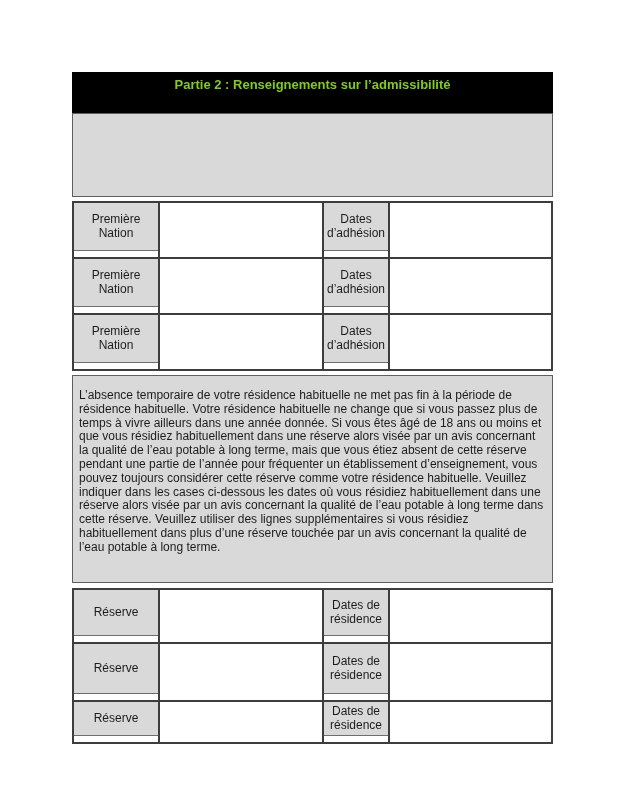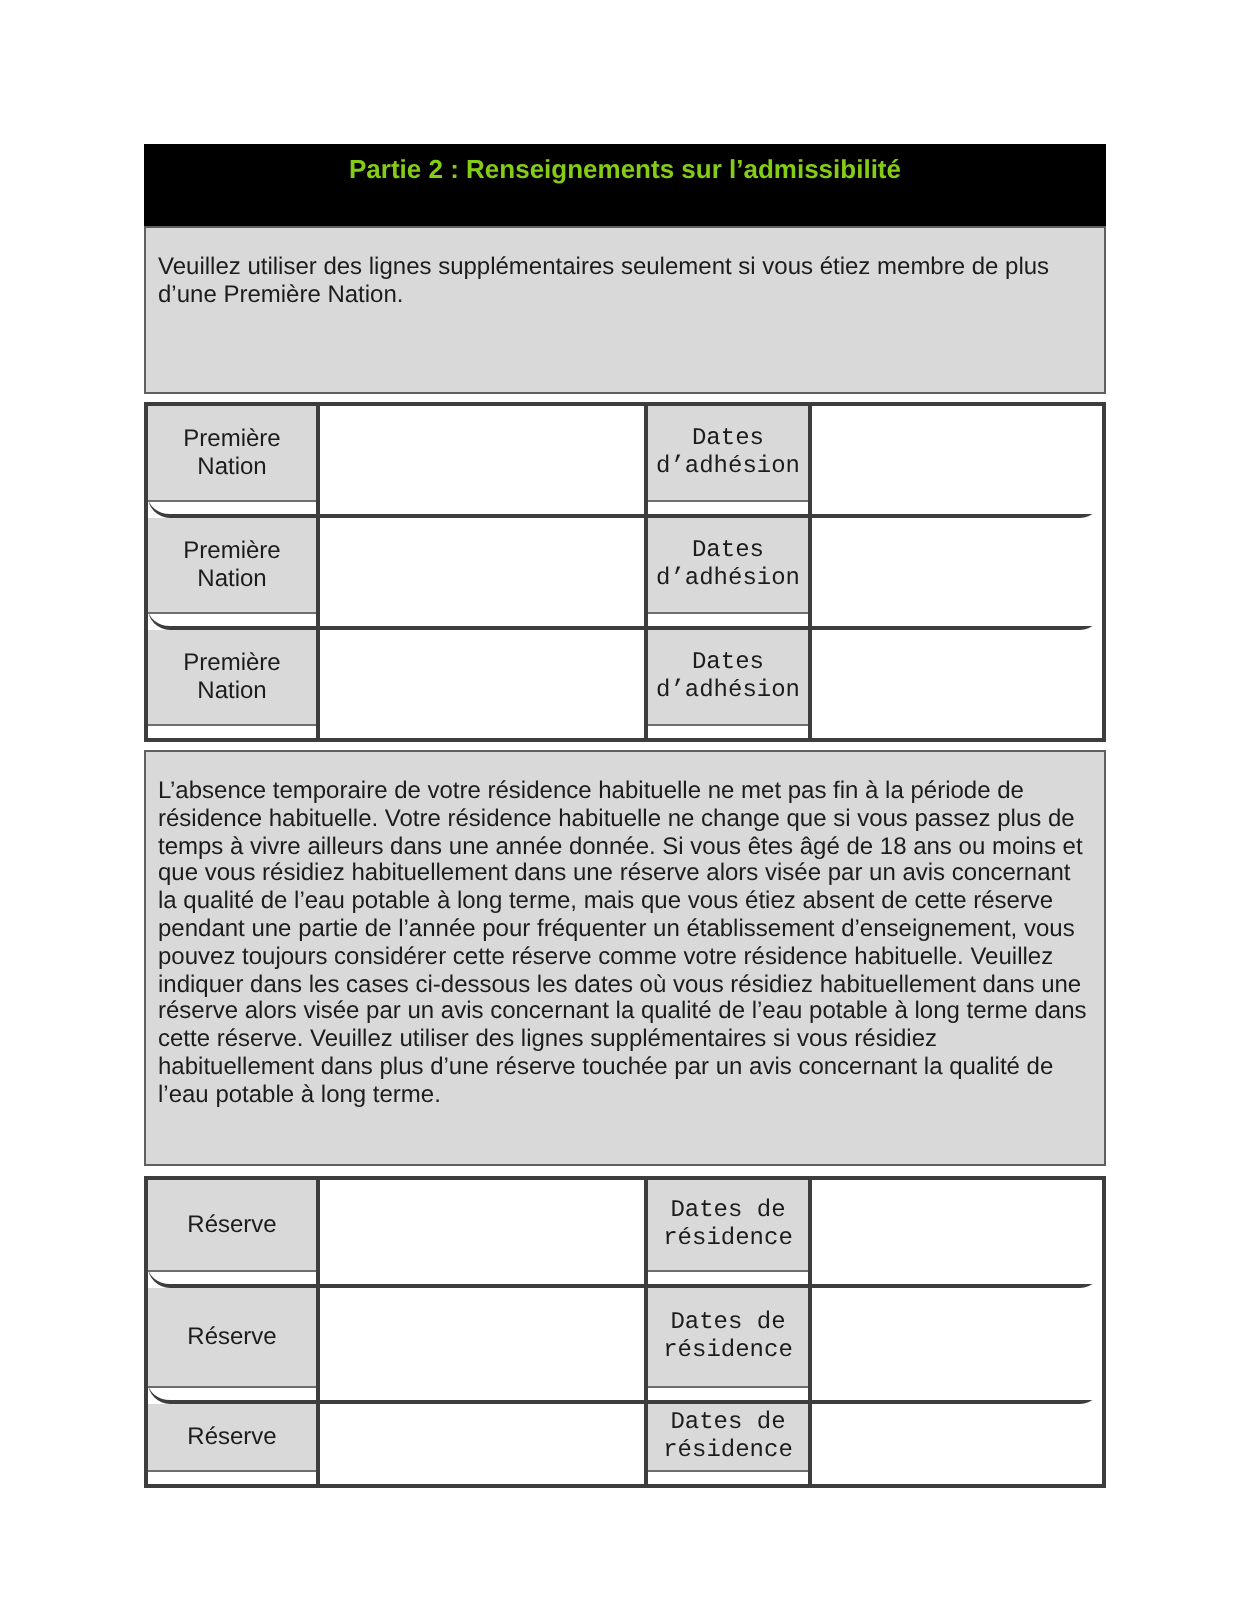--- a/index.html
+++ b/index.html
@@ -54,32 +54,31 @@
   
   .ftable {
     border: 2px solid #3d3d3d;
     margin-top: 4px;
     background: #ffffff;
   }
   .ftable-2 { margin-top: 5px; }
   .frow {
     display: flex;
     border-bottom: 2px solid #3d3d3d;
-    border-radius: 11px;
   }
   .frow:last-child { border-bottom: none; }
   .fcell {
     box-sizing: border-box;
     position: relative;
     border-right: 2px solid #3d3d3d;
   }
   .fcell:last-child { border-right: none; }
   .col-label-1 { width: 86px; }
   .col-value-1 { width: 164px; }
-  .col-label-2 { width: 82px; font-family: Liberation Mono, monospace; }
+  .col-label-2 { width: 66px; }
   .col-value-2 { flex: 1; }
   .ftable-1 .frow { height: 54px; }
   .ftable-2 .frow:nth-child(1) { height: 52px; }
   .ftable-2 .frow:nth-child(2) { height: 56px; }
   .ftable-2 .frow:nth-child(3) { height: 40px; }
   
   .shade {
     position: absolute;
     left: 0; right: 0; top: 0; bottom: 6px;
     background: #d9d9d9;
@@ -97,21 +96,20 @@
 </head>
 <body>
 
 <div class="doc">
 
   <div class="part-header">
     <div>Partie 2 : Renseignements sur l’admissibilité</div>
   </div>
 
   <div class="intro intro-1">
-    <p class="intro-body">Veuillez utiliser des lignes supplémentaires seulement si vous étiez membre de plus d’une Première Nation.</p>
   </div>
 
   <div class="ftable ftable-1">
     <div class="frow">
       <div class="fcell col-label-1">
         <div class="shade">Première Nation</div>
       </div>
       <div class="fcell col-value-1 input-cell"></div>
       <div class="fcell col-label-2">
         <div class="shade">Dates d’adhésion</div>

